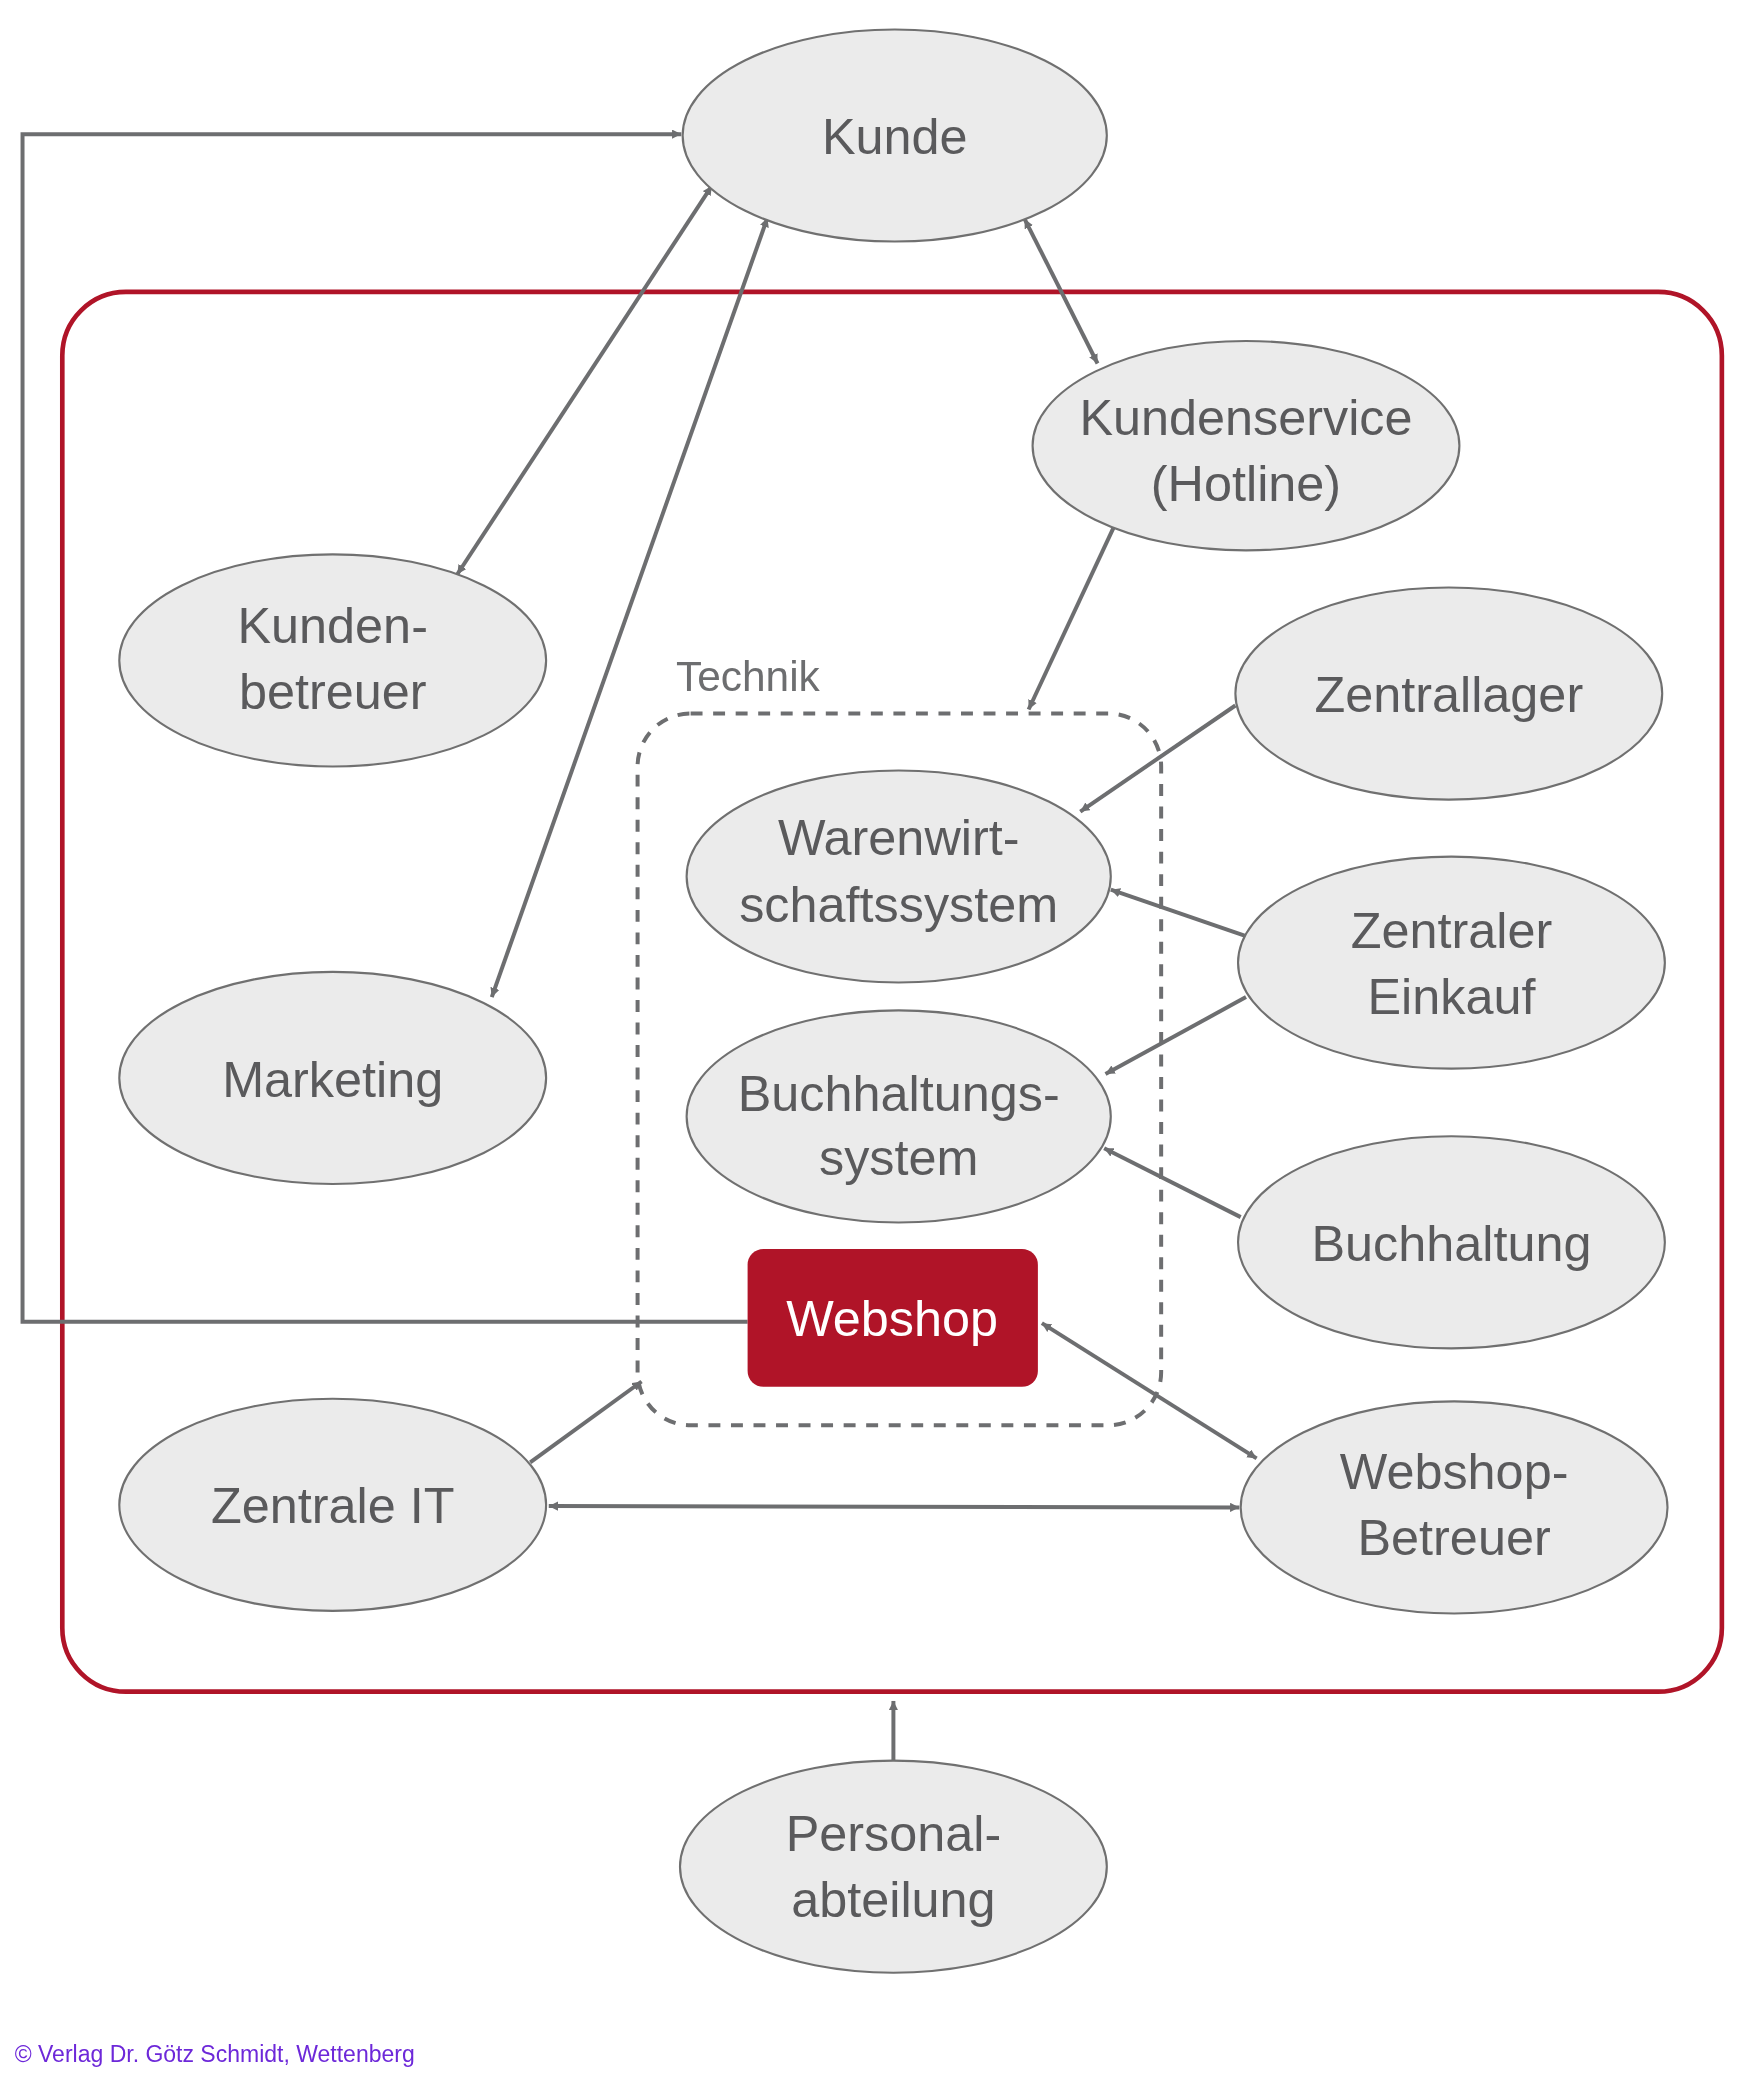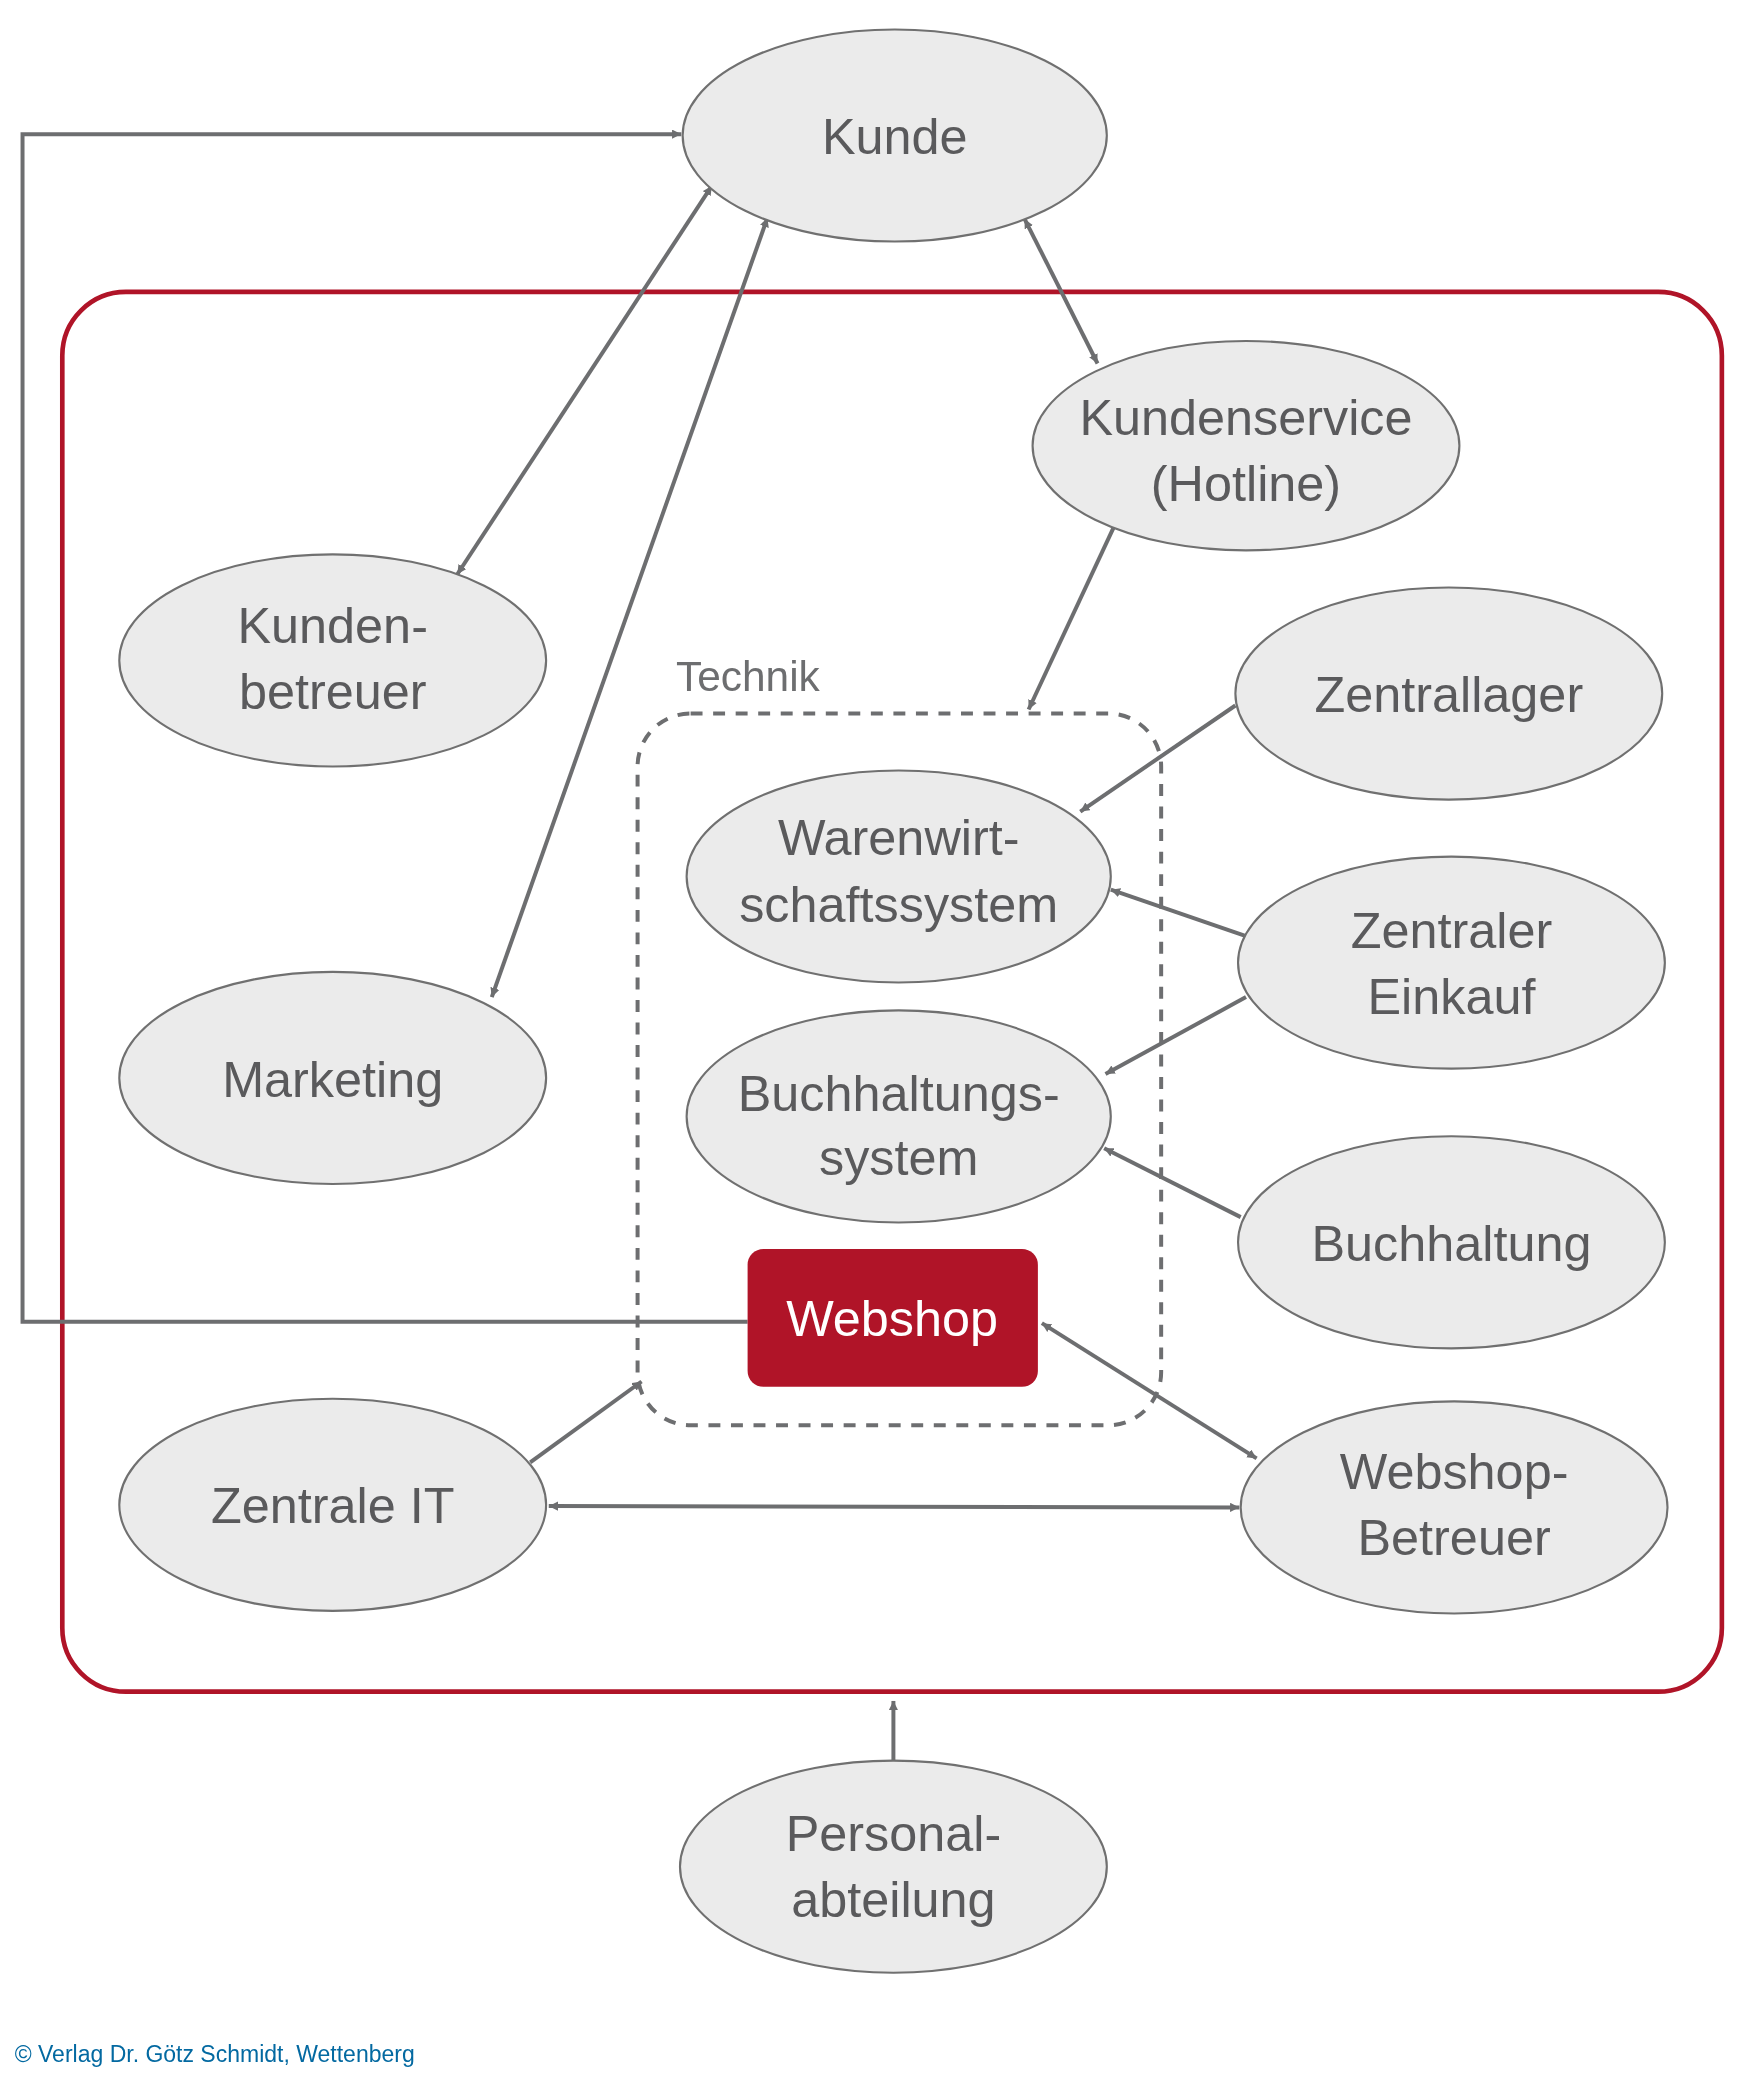--- a/index.html
+++ b/index.html
@@ -7,21 +7,21 @@
   #diagram { position: absolute; left: 0; top: 0; width: 1755px; height: 2087px; }
   .node-ellipse { fill: #ebebeb; stroke: #707070; stroke-width: 1.6; }
   .node-text { font-family: "Liberation Sans", sans-serif; font-size: 38px; fill: #5a5a5c; text-anchor: middle; }
   .webshop-rect { fill: #b01428; }
   .webshop-text { font-family: "Liberation Sans", sans-serif; font-size: 38px; fill: #ffffff; text-anchor: middle; }
   .frame { fill: none; stroke: #b01428; stroke-width: 3.5; }
   .technik-frame { fill: none; stroke: #6d6e70; stroke-width: 3; stroke-dasharray: 9 8; }
   .technik-label { font-family: "Liberation Sans", sans-serif; font-size: 32px; fill: #6d6e70; }
   .edge { stroke: #6d6e70; stroke-width: 3; fill: none; }
   .arrowhead { fill: #6d6e70; }
-  .copyright { position: absolute; left: 14.7px; top: 2041px; font-family: "Liberation Sans", sans-serif; font-size: 23px; color: #0369a1; }
+  .copyright { position: absolute; left: 14.7px; top: 2041px; font-family: "Liberation Sans", sans-serif; font-size: 23px; color: #6d28d9; }
 </style>
 </head>
 <body>
 
 <svg id="diagram" viewBox="0 0 1324 1574" xmlns="http://www.w3.org/2000/svg">
   <defs>
     <marker id="ah" viewBox="0 0 10 10" refX="10" refY="5" markerWidth="7" markerHeight="7" orient="auto-start-reverse" markerUnits="userSpaceOnUse">
       <path d="M0,0 L10,5 L0,10 z" class="arrowhead"></path>
     </marker>
   </defs>

